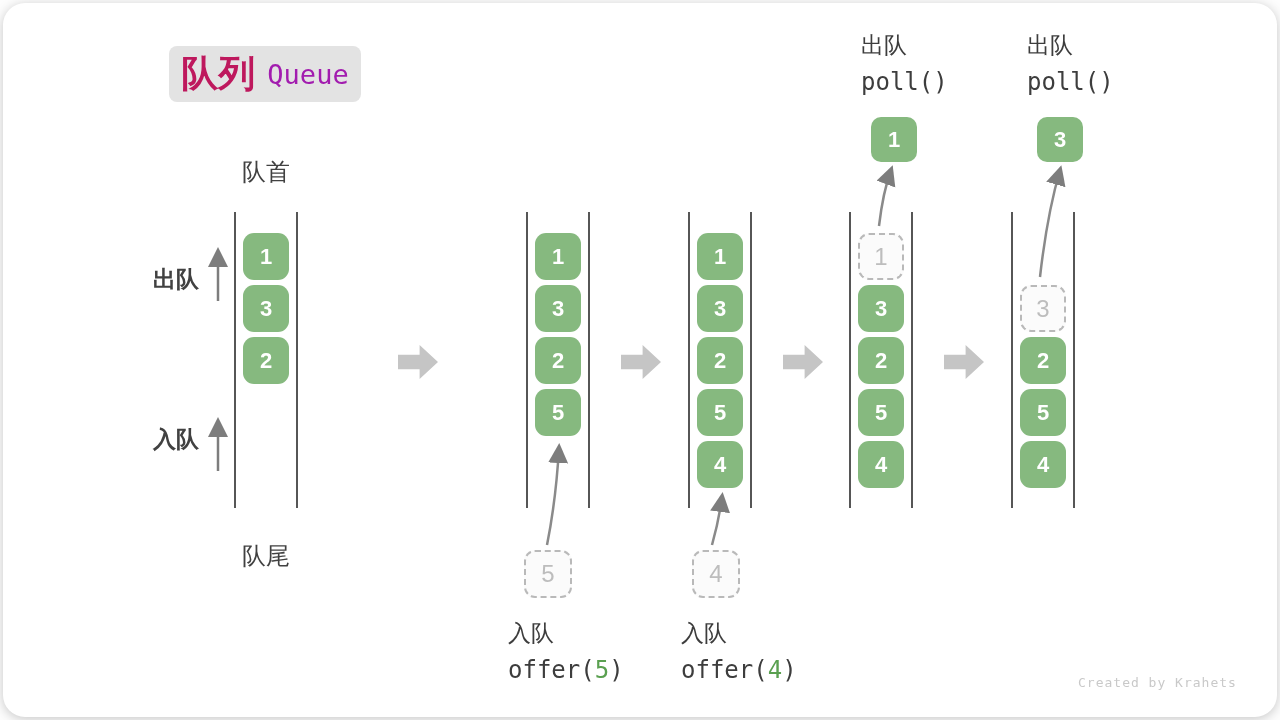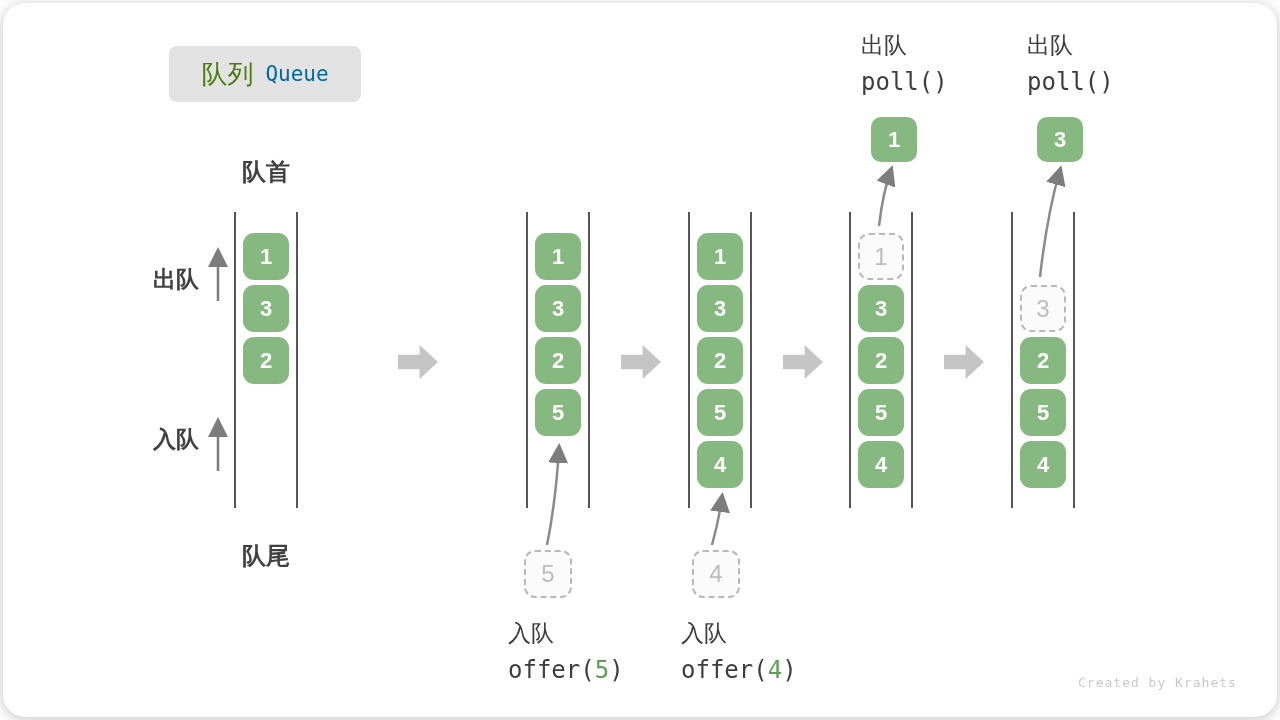--- a/index.html
+++ b/index.html
@@ -4,25 +4,25 @@
 <style>
   html,body{margin:0;padding:0;width:1280px;height:720px;background:#fdfdfd;overflow:hidden;
     font-family:"Liberation Sans",sans-serif;}
   .card{position:absolute;left:3px;top:3px;width:1274px;height:714px;background:#ffffff;
     border-radius:22px;box-shadow:0 2px 12px rgba(0,0,0,.22);}
   .stage{position:absolute;left:0;top:0;width:1280px;height:720px;}
 
   
   .title-badge{position:absolute;left:169px;top:46px;width:192px;height:56px;background:#e3e3e3;
     border-radius:8px;display:flex;align-items:center;justify-content:center;gap:12px;}
-  .title-zh{font-size:26px;font-weight:normal;color:#4d7c0f;}
-  .title-en{font-family:"DejaVu Sans Mono",monospace;font-size:21px;color:#0369a1;}
+  .title-zh{font-size:37px;font-weight:bold;color:#be185d;}
+  .title-en{font-family:"DejaVu Sans Mono",monospace;font-size:27px;color:#a21caf;}
 
   
-  .pos-label{position:absolute;width:64px;text-align:center;font-size:24px;font-weight:bold;color:#414141;}
+  .pos-label{position:absolute;width:64px;text-align:center;font-size:24px;font-weight:normal;color:#414141;}
   .front{left:234px;top:156px;}
   .rear{left:234px;top:540px;}
   .side-label{position:absolute;font-size:23px;font-weight:bold;color:#414141;}
   .sl-dequeue{left:153px;top:264px;}
   .sl-enqueue{left:153px;top:424px;}
 
   
   .queue-col{position:absolute;top:212px;width:64px;height:296px;box-sizing:border-box;
     border-left:2px solid #565656;border-right:2px solid #565656;padding-top:21px;}
   .cell{width:46px;height:47px;margin:0 auto 5px auto;background:#86b97f;border-radius:11px;

